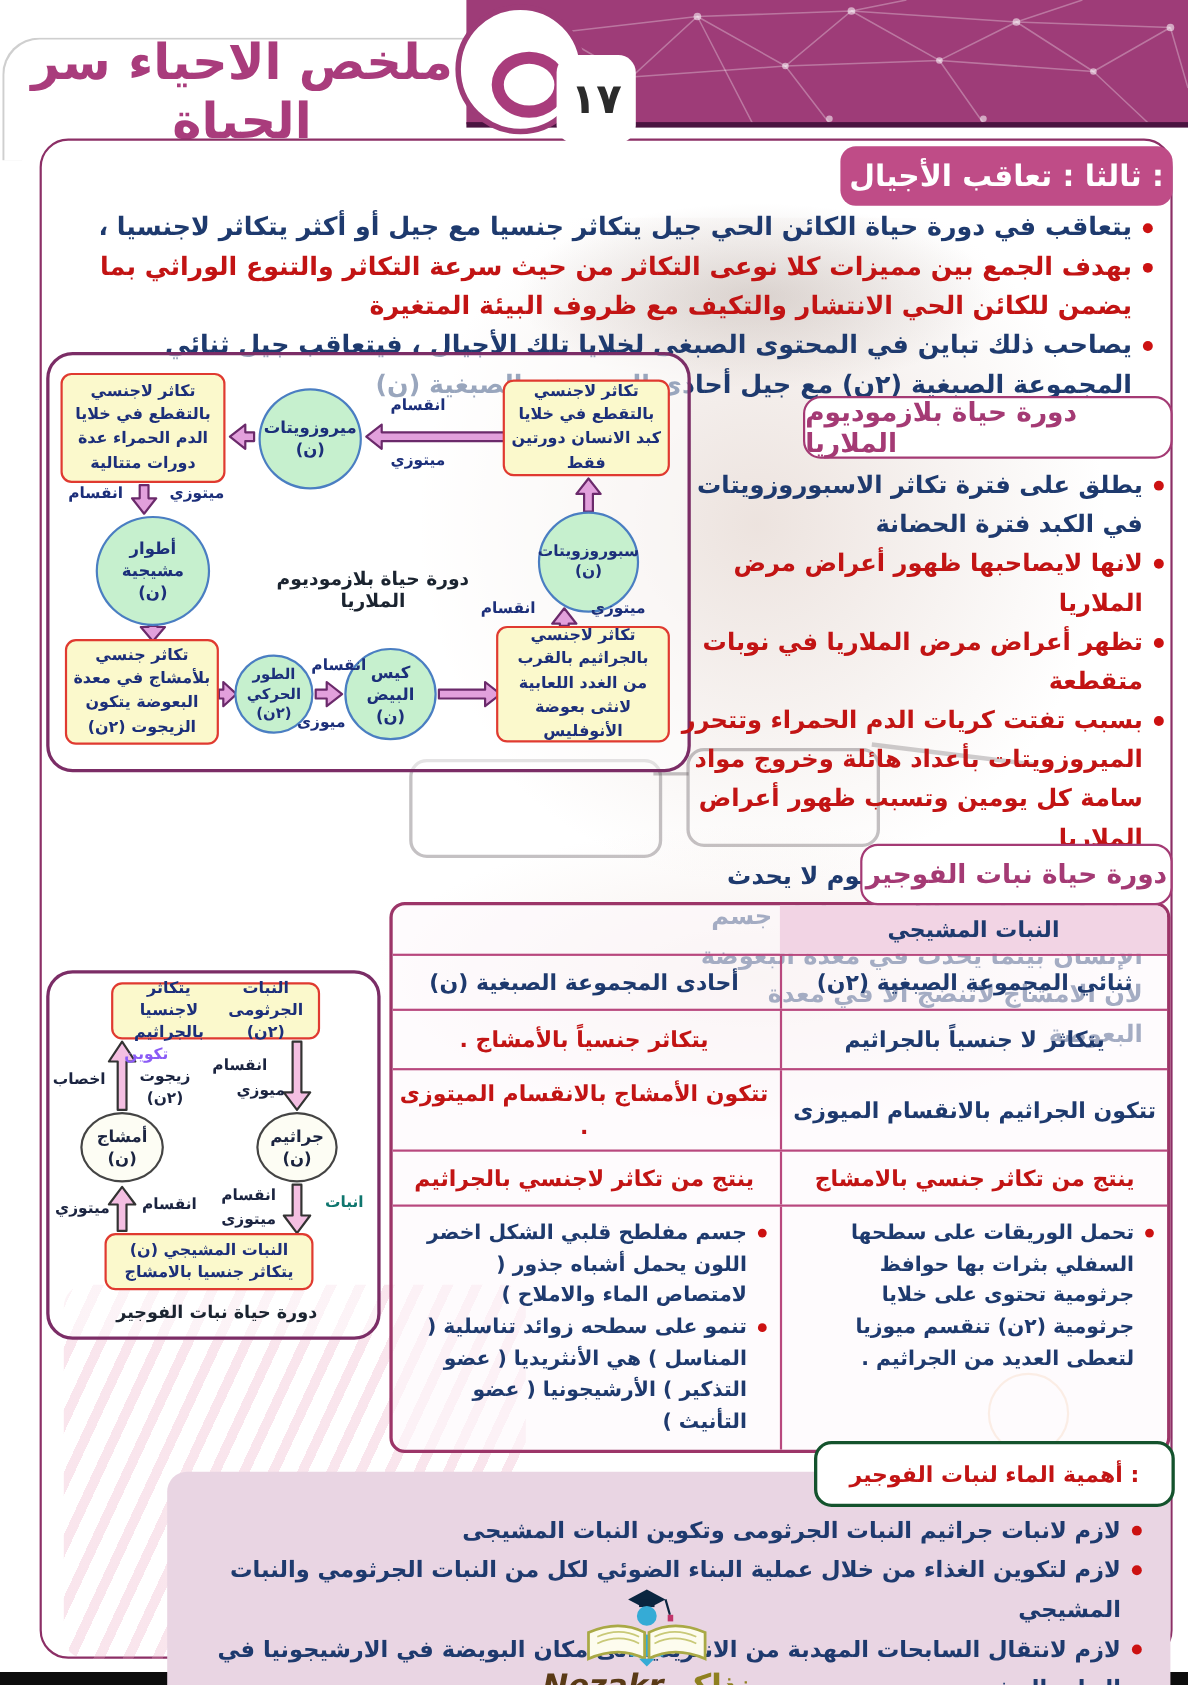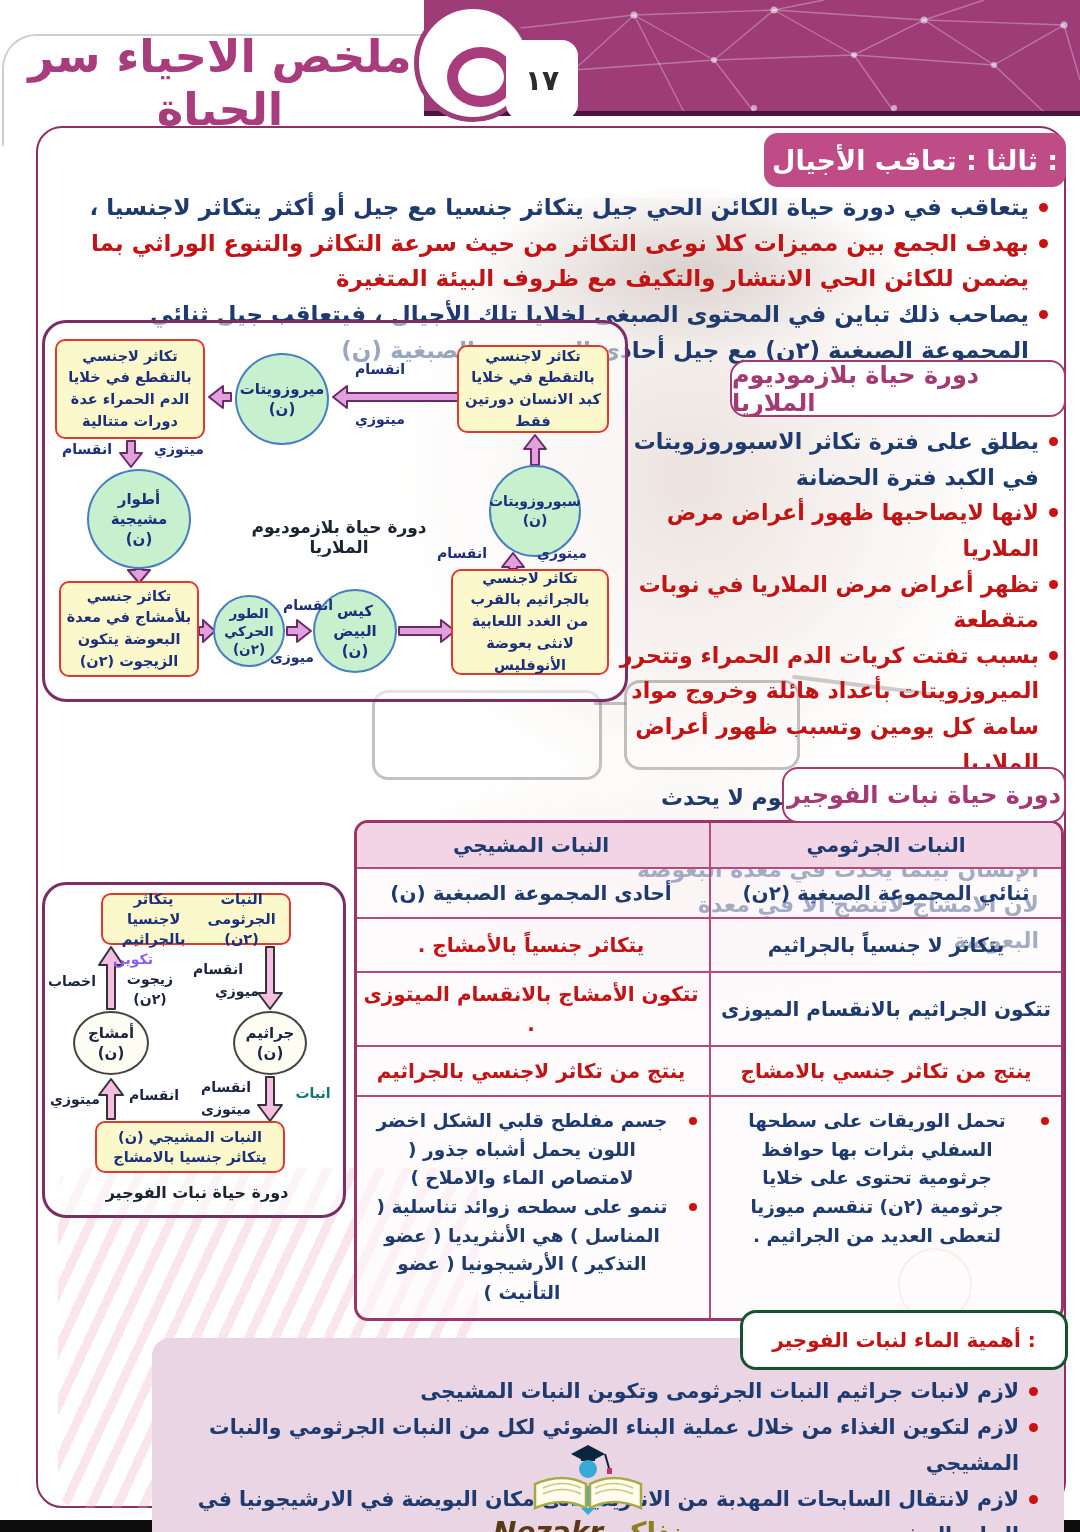--- a/index.html
+++ b/index.html
@@ -9,23 +9,23 @@
   .banner-bg{position:absolute;left:424px;top:0;width:656px;height:113px;background:#9E3C78;overflow:hidden;}
   .banner-underline{position:absolute;left:424px;top:111px;width:656px;height:5px;background:#4A1440;}
   .corner-arc{position:absolute;left:2px;top:34px;width:460px;height:110px;
               border-top:2px solid #cfcfcf;border-left:2px solid #cfcfcf;border-top-left-radius:34px;}
   .page-title{position:absolute;left:10px;top:30px;width:420px;text-align:center;
               font-size:45px;color:#A93C7C;letter-spacing:-1px;}
   .title-circle{position:absolute;left:414px;top:4px;width:118px;height:118px;border-radius:50%;
                 background:#fff;border:5px solid #9E3C78;box-sizing:border-box;z-index:2;}
   .title-circle .ring{position:absolute;left:28px;top:38px;width:46px;height:38px;
                 border:11px solid #A93C7C;border-radius:50%;}
-  .page-tab{position:absolute;left:506px;top:40px;width:72px;height:80px;background:#fff;
+  .page-tab{position:absolute;left:506px;top:50px;width:72px;height:80px;background:#fff;
             border-radius:16px;z-index:3;display:flex;align-items:center;justify-content:center;
-            font-size:28px;color:#2b2b2b;}
+            font-size:38px;color:#2b2b2b;}
   
   .frame{position:absolute;left:36px;top:126px;width:1030px;height:1382px;box-sizing:border-box;
          border:2.5px solid #8C2F66;border-radius:26px;background:#fff;}
   .wm{position:absolute;pointer-events:none;}
   
   .sec-pink{position:absolute;background:#BF4C87;color:#fff;border-radius:14px;
             display:flex;align-items:center;justify-content:center;font-size:27px;z-index:4;}
   .sec-outline{position:absolute;background:#fff;border:2.5px solid #A43A74;color:#A43A74;
             border-radius:16px;display:flex;align-items:center;justify-content:center;font-size:24px;z-index:4;}
   .bullets{position:absolute;direction:rtl;z-index:3;}
@@ -50,21 +50,21 @@
   
   .ctable{position:absolute;left:316px;top:692px;width:710px;box-sizing:border-box;z-index:3;
           border:3px solid #9C3568;border-radius:14px;overflow:hidden;direction:rtl;background:rgba(253,249,251,0.6);}
   .trow{display:grid;grid-template-columns:352px 356px;border-top:2px solid #B8487E;}
   .trow:first-child{border-top:none;}
   .cell{display:flex;align-items:center;justify-content:center;text-align:center;
         padding:6px 10px;box-sizing:border-box;font-size:20px;line-height:1.5;}
   .cell.g{border-left:none;} .cell.s{border-left:2px solid #B8487E;}
   .thead .cell{background:#F2D4E4;color:#1E3A6E;font-size:20px;}
   .h46{min-height:44px;} .h48{min-height:48px;text-align:center;} .h52{min-height:52px;}
-  .cell-list{display:block;padding:10px 12px;font-size:18.5px;line-height:1.55;}
+  .cell-list{display:block;text-align:right;padding:10px 12px;font-size:18.5px;line-height:1.55;}
   .cell-list .bullet .dot{margin-top:10px;width:8px;height:8px;}
   
   .pink-panel{position:absolute;left:114px;top:1210px;width:912px;min-height:128px;background:#E9D5E3;
               border-radius:18px;z-index:3;box-sizing:border-box;padding:36px 26px 12px 16px;}
   .water-head{position:absolute;right:-4px;top:1182px;width:322px;height:54px;background:#fff;
               border:3px solid #14532d;border-radius:16px;color:#C21414;font-size:20px;
               display:flex;align-items:center;justify-content:center;z-index:5;}
   .logo{position:absolute;left:400px;top:1312px;width:300px;text-align:center;z-index:4;}
   .logo-text{font-size:28px;direction:ltr;margin-top:-4px;}
   .logo-en{color:#5a3a16;font-style:italic;} .logo-ar{color:#8F801F;}
@@ -218,21 +218,20 @@
         <span class="blue">في دورة حياة البلازموديوم لا يحدث تكاثرا جنسيا بين الأمشاج داخل جسم الإنسان بينما يحدث في معدة البعوضة لان الامشاج لاتنضج الا في معدة البعوضة</span>
       </div>
     </div>
 
     <div class="sec-outline" style="right:-2px;top:639px;width:280px;height:52px;">
       <span>دورة حياة نبات الفوجير</span>
     </div>
 
     <div class="ctable">
       <div class="trow thead">
-        <div class="cell s h46">النبات الجرثومي</div>
         <div class="cell g h46">النبات المشيجي</div>
       </div>
       <div class="trow">
         <div class="cell s h48 blue">ثنائي المجموعة الصبغية (٢ن)</div>
         <div class="cell g h48 blue">أحادى المجموعة الصبغية (ن)</div>
       </div>
       <div class="trow">
         <div class="cell s h52 blue">يتكاثر لا جنسياً بالجراثيم</div>
         <div class="cell g h52 red">يتكاثر جنسياً بالأمشاج .</div>
       </div>

